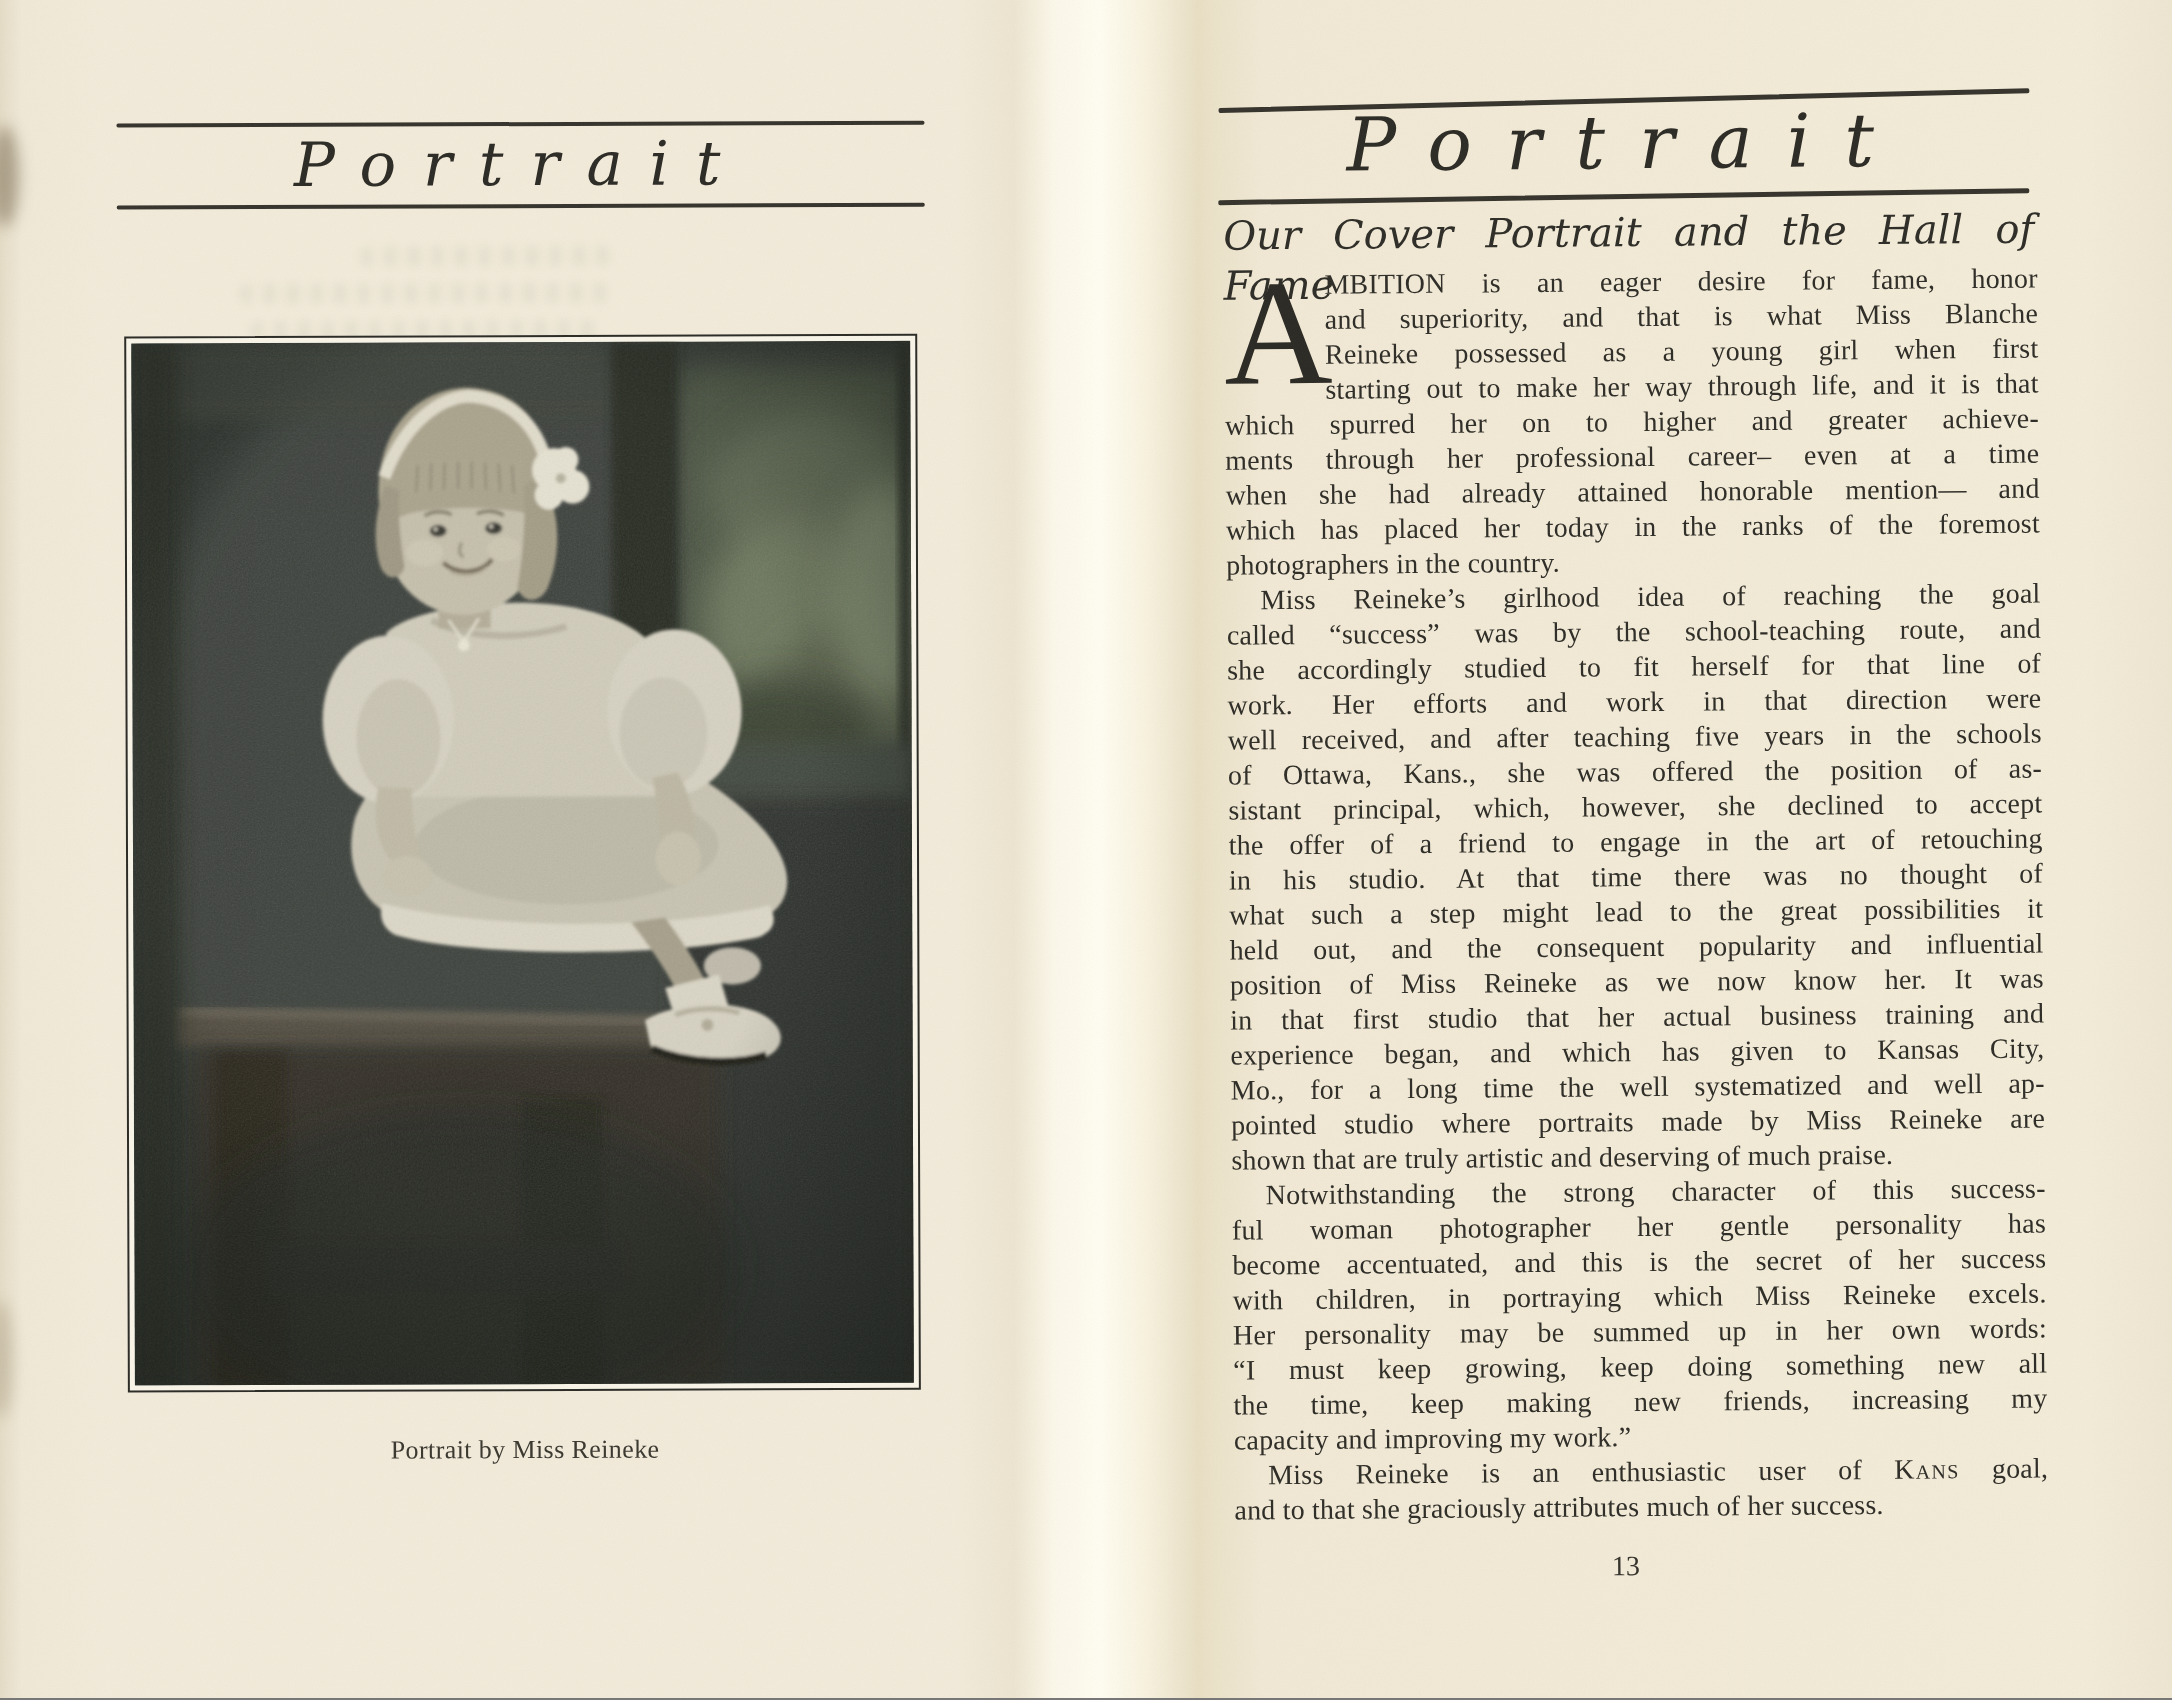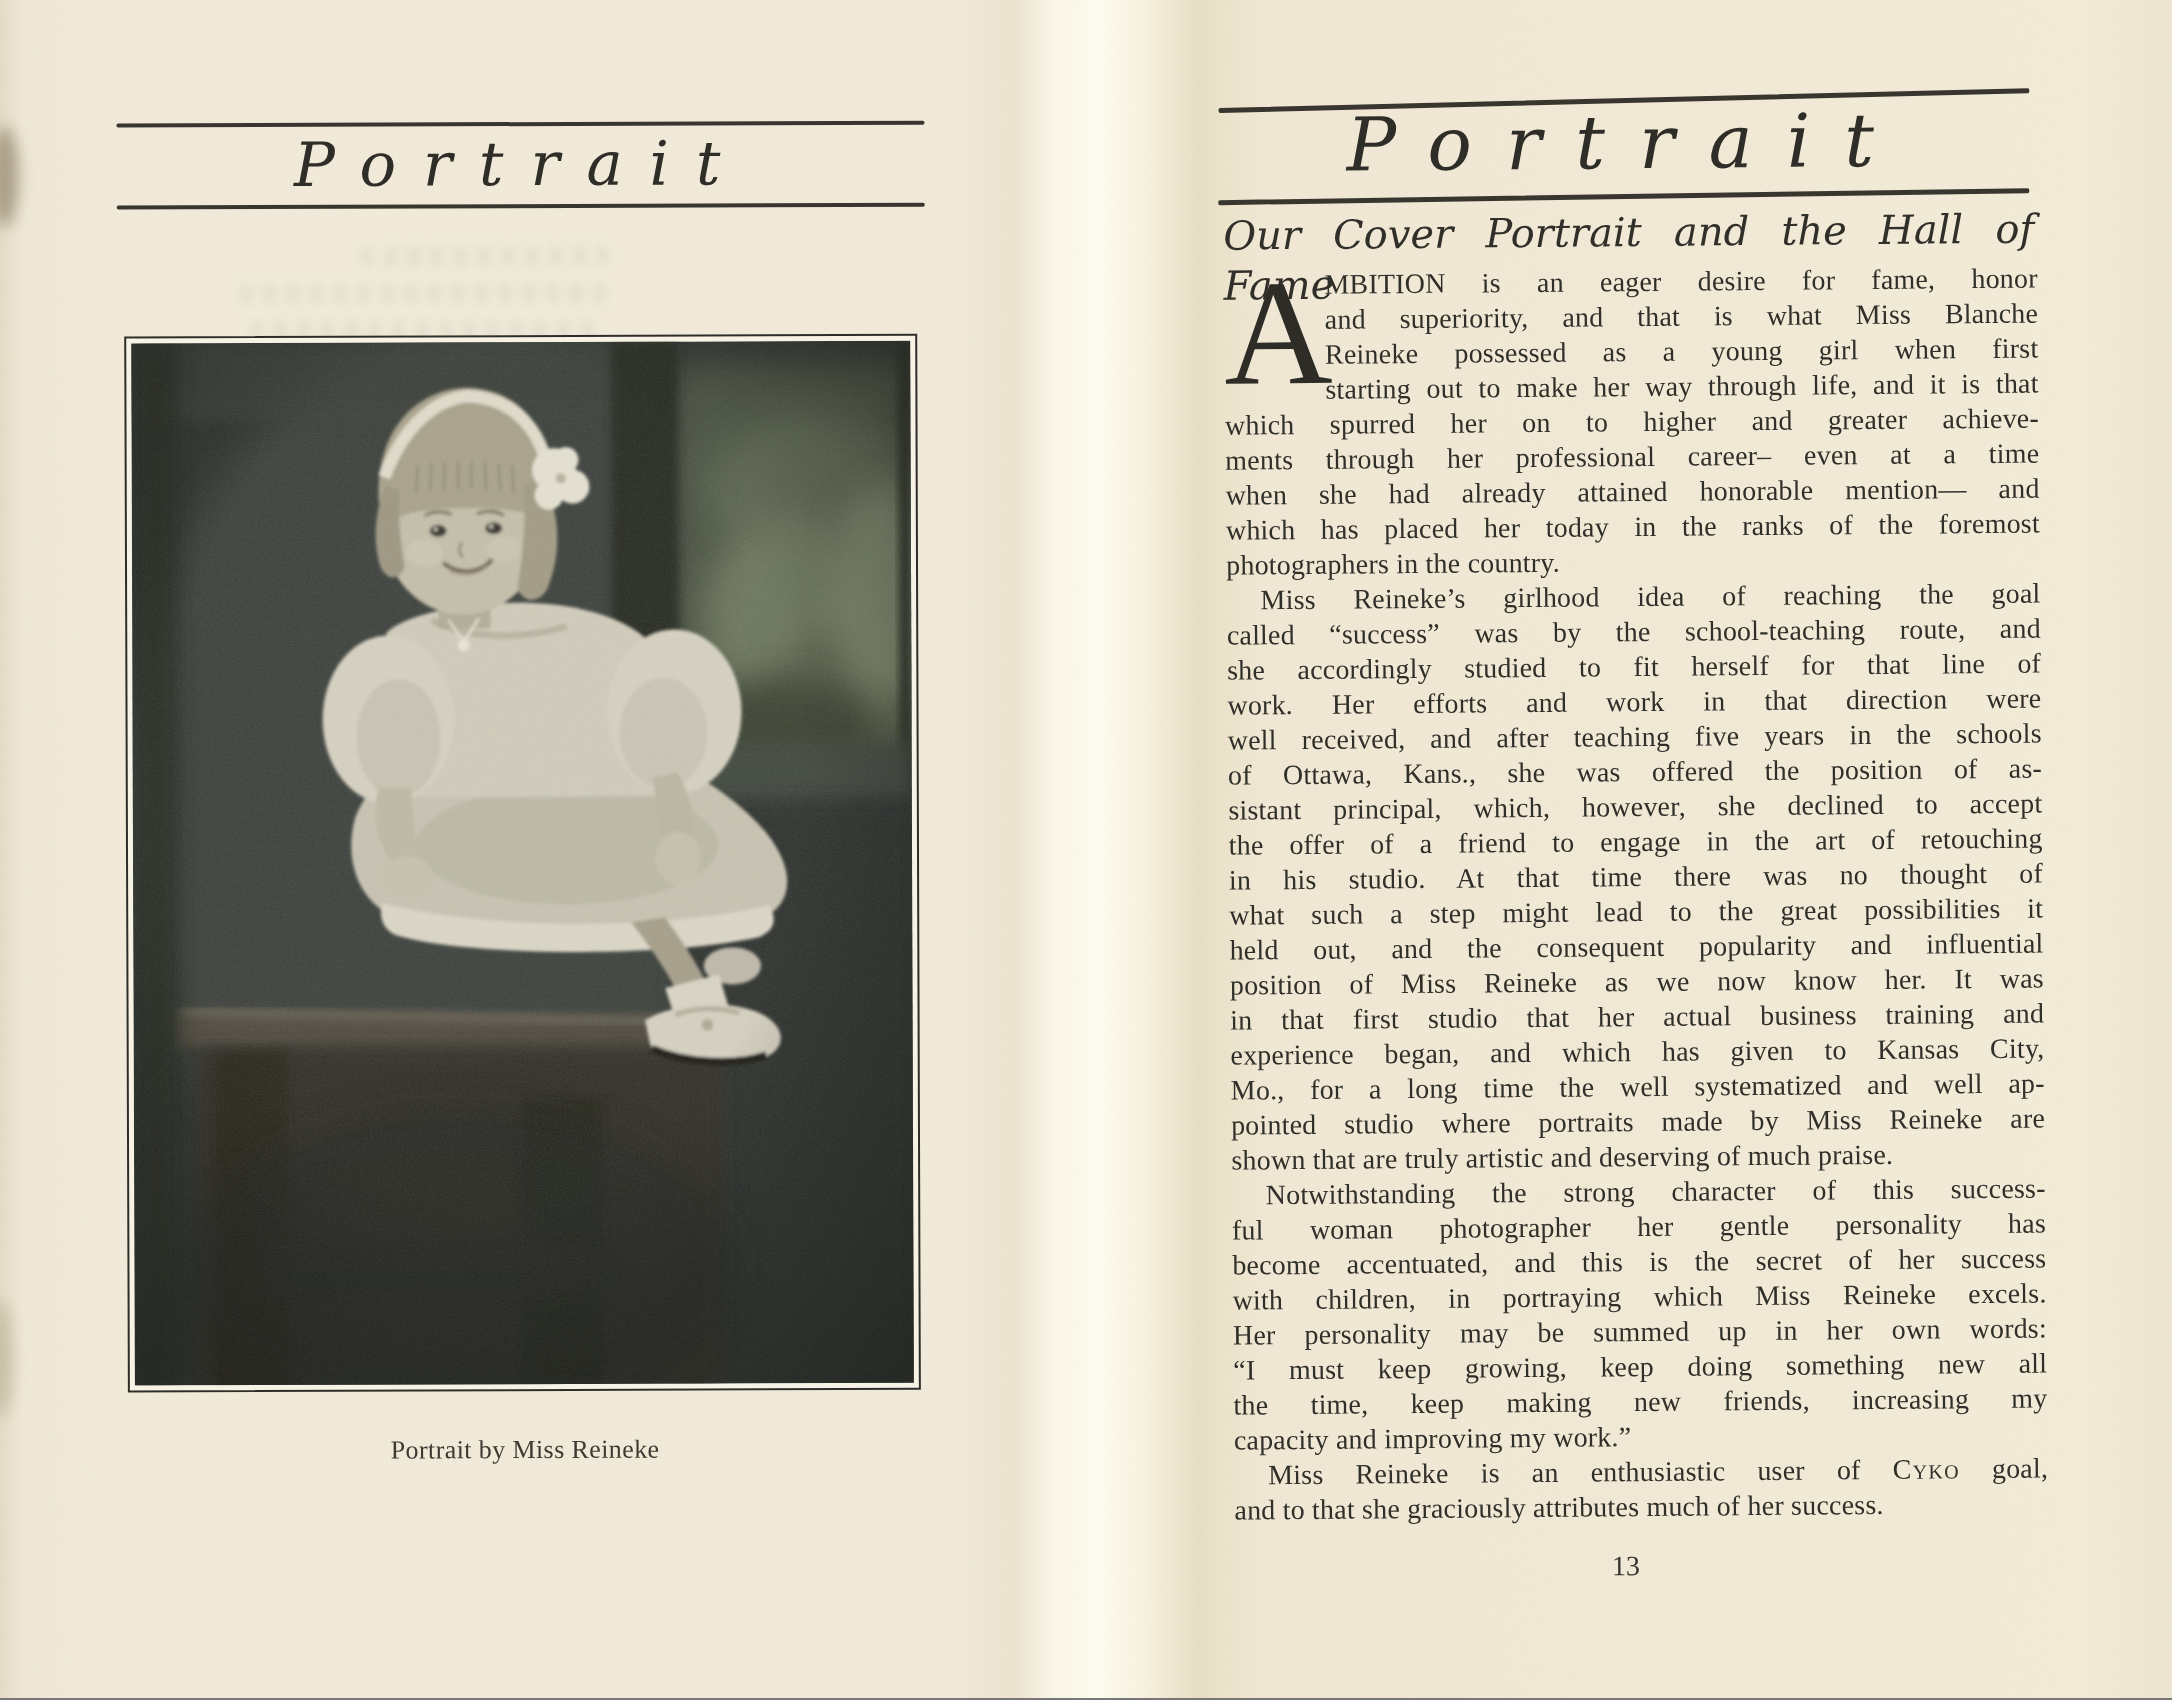--- a/index.html
+++ b/index.html
@@ -224,21 +224,21 @@
         <div class="bl">ful woman photographer her gentle personality has</div>
         <div class="bl">become accentuated, and this is the secret of her success</div>
         <div class="bl">with children, in portraying which Miss Reineke excels.</div>
         <div class="bl">Her personality may be summed up in her own words:</div>
         <div class="bl">“I must keep growing, keep doing something new all</div>
         <div class="bl">the time, keep making new friends, increasing my</div>
         <div class="bl end">capacity and improving my work.”</div>
       </div>
       <div class="para">
         <div class="bl ind">
-          <span>Miss Reineke is an enthusiastic user of </span><span class="brand">Cyko</span><span> goal,</span>
+          <span>Miss Reineke is an enthusiastic user of </span><span class="brand">Kans</span><span> goal,</span>
         </div>
         <div class="bl end">and to that she graciously attributes much of her success.</div>
       </div>
     </div>
 
     <div class="pagenum">13</div>
   </div>
 
   <div class="edge-blob" style="left:-10px;top:126px;width:29px;height:101px;background:#6f6045;opacity:0.5;"></div>
   <div class="edge-blob" style="left:-11.8px;top:1300px;width:25px;height:118px;background:#8a7b5c;opacity:0.3;"></div>

